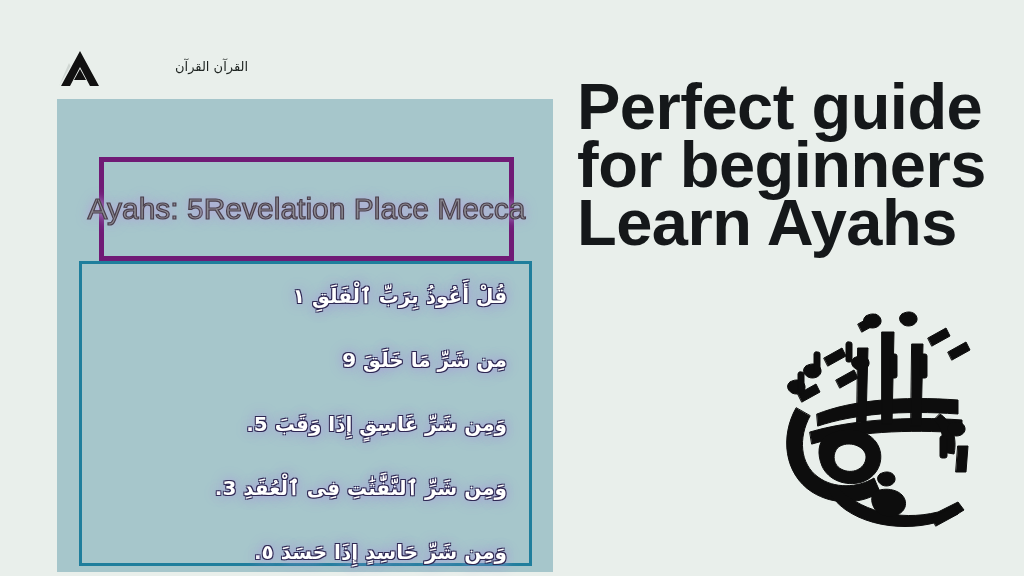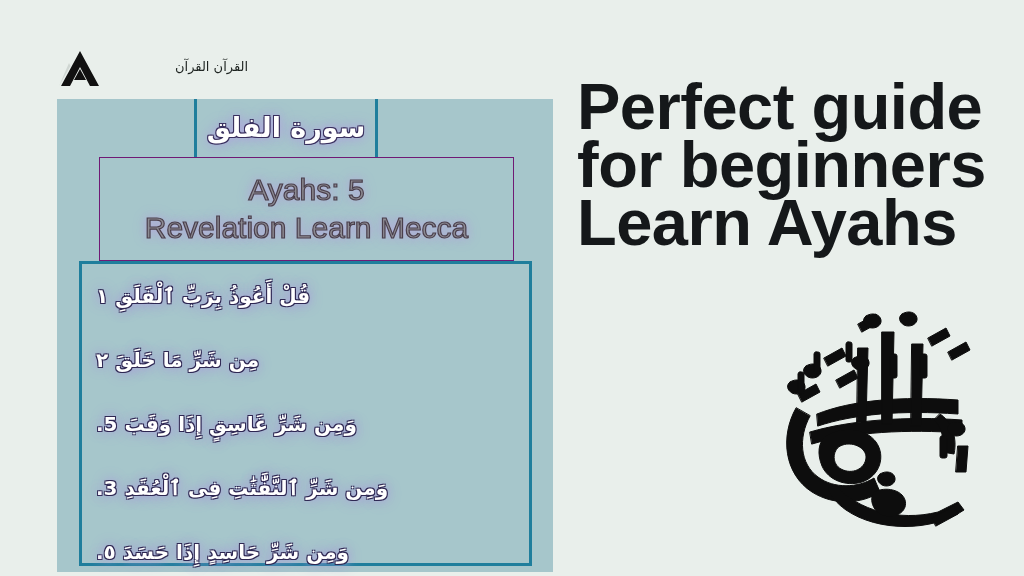--- a/index.html
+++ b/index.html
@@ -81,24 +81,24 @@
     white-space: nowrap;
   }
 
   
   #surah-info-box {
     position: absolute;
     left: 42px;
     top: 58px;
     width: 415px;
     height: 104px;
-    border: 1px solid #701a75;
+    border: 5px solid #701a75;
     box-sizing: border-box;
     display: flex;
-    flex-direction: column;
+    flex-direction: row;
     align-items: center;
     justify-content: center;
   }
   .info-line {
     font-family: "Liberation Sans", sans-serif;
     font-size: 30px;
     line-height: 38px;
     font-weight: 400;
     color: #8d8b93;
     text-align: center;
@@ -115,21 +115,21 @@
     width: 453px;
     height: 305px;
     border: 3px solid #1f7e9c;
     box-sizing: border-box;
     padding: 18px 22px 10px 14px;
     direction: rtl;
   }
   .verse-line {
     font-family: "DejaVu Sans", sans-serif;
     direction: rtl;
-    text-align: left;
+    text-align: right;
     font-size: 20px;
     line-height: 28px;
     font-weight: 700;
     color: #ffffff;
     margin: 0 0 36px 0;
     white-space: nowrap;
     text-shadow:
       1px 1px 0 #2e2752,
       -1px -1px 0 #2e2752,
       1px -1px 0 #2e2752,
@@ -175,32 +175,29 @@
       <path d="M23 2 L42 37 L33 37 L23 18 L13 37 L4 37 Z" fill="#111111"></path>
       <path d="M23 20 L29 31 L17 31 Z" fill="#111111"></path>
     </g>
   </svg>
 </div>
 
 <div id="brand-arabic-label">القرآن القرآن</div>
 
 <div id="surah-panel">
 
-  <div id="surah-title-box">
-    <span id="surah-title-text">سورة الفلق</span>
-  </div>
 
   <div id="surah-info-box">
     <div class="info-line">Ayahs: 5</div>
-    <div class="info-line">Revelation Learn  Mecca</div>
+    <div class="info-line">Revelation Place  Mecca</div>
   </div>
 
   <div id="surah-verses-box">
     <p class="verse-line">قُلْ أَعُوذُ بِرَبِّ ٱلْفَلَقِ ١</p>
-    <p class="verse-line">مِن شَرِّ مَا خَلَقَ ٢</p>
+    <p class="verse-line">مِن شَرِّ مَا خَلَقَ 9</p>
     <p class="verse-line">وَمِن شَرِّ غَاسِقٍ إِذَا وَقَبَ 5.</p>
     <p class="verse-line">وَمِن شَرِّ ٱلنَّفَّٰثَٰتِ فِى ٱلْعُقَدِ 3.</p>
     <p class="verse-line">وَمِن شَرِّ حَاسِدٍ إِذَا حَسَدَ ٥.</p>
   </div>
 
 </div>
 
 <div id="promo-heading">
   <div class="promo-line">Perfect guide</div>
   <div class="promo-line">for beginners</div>

